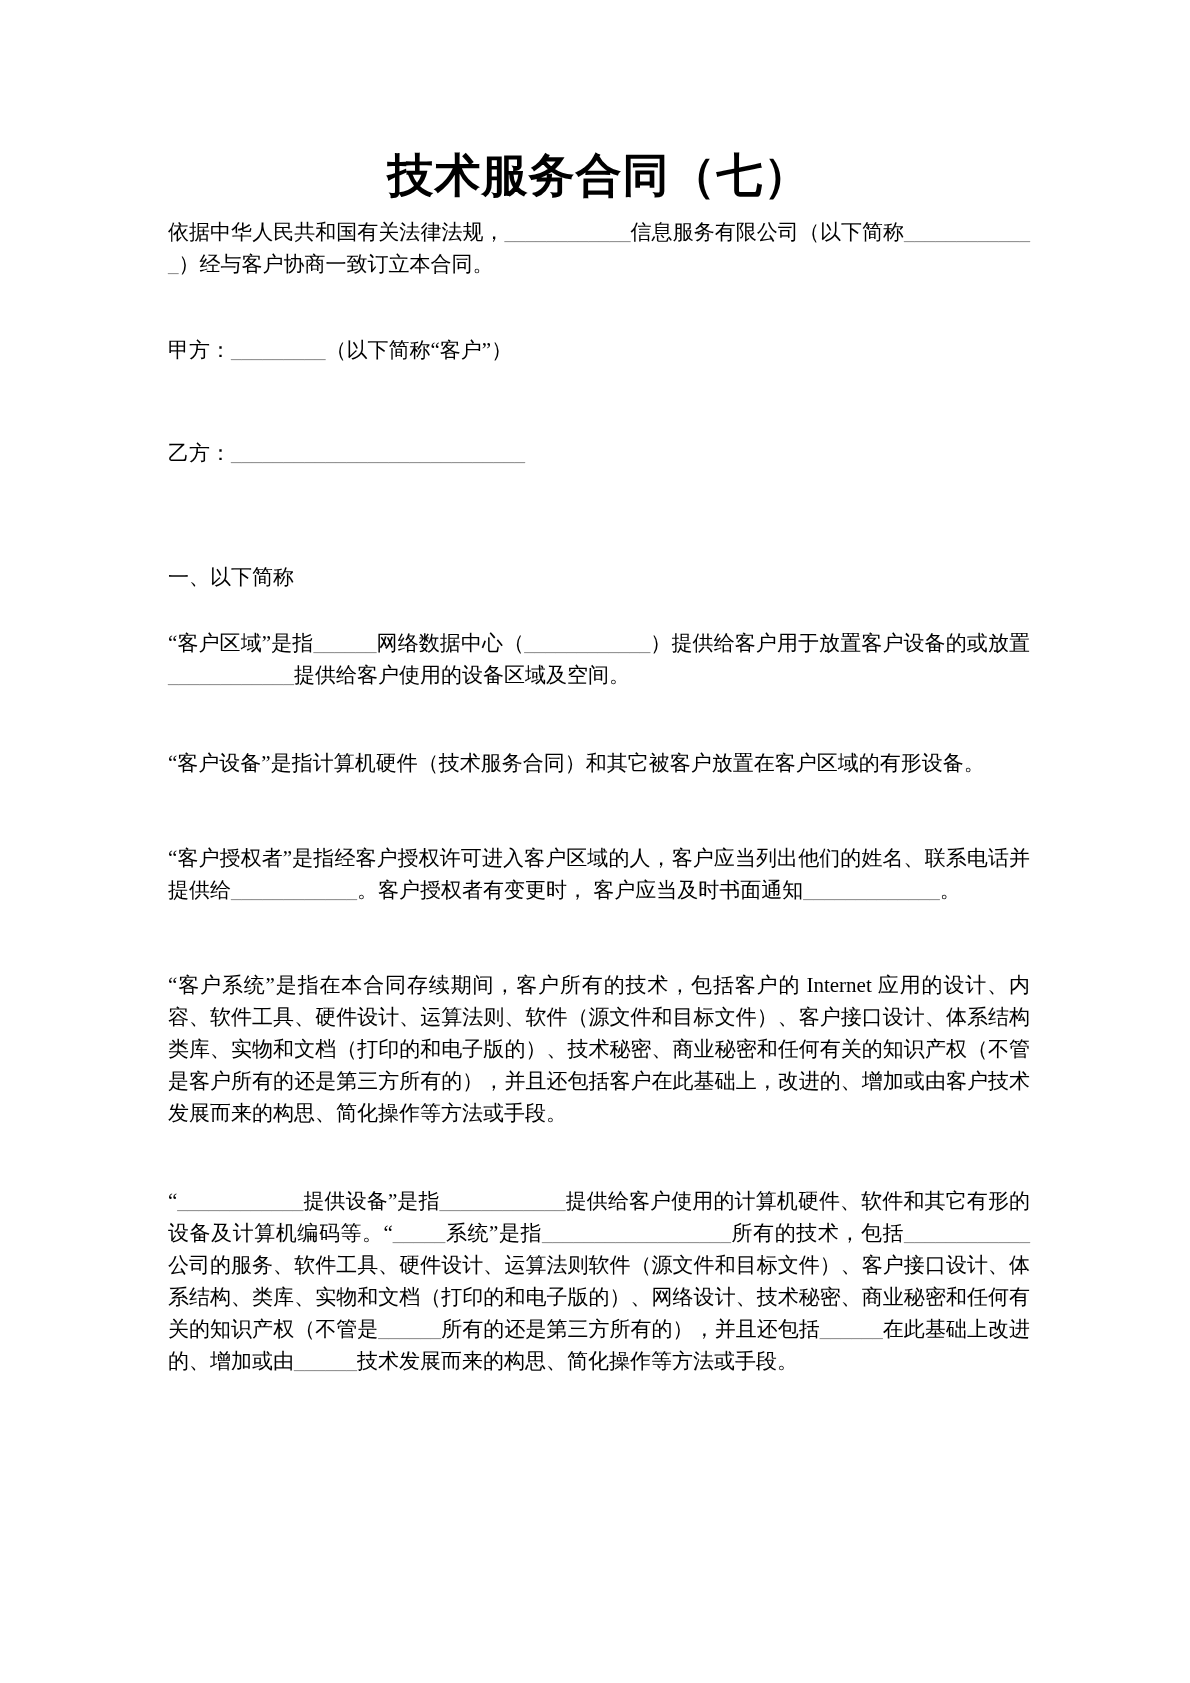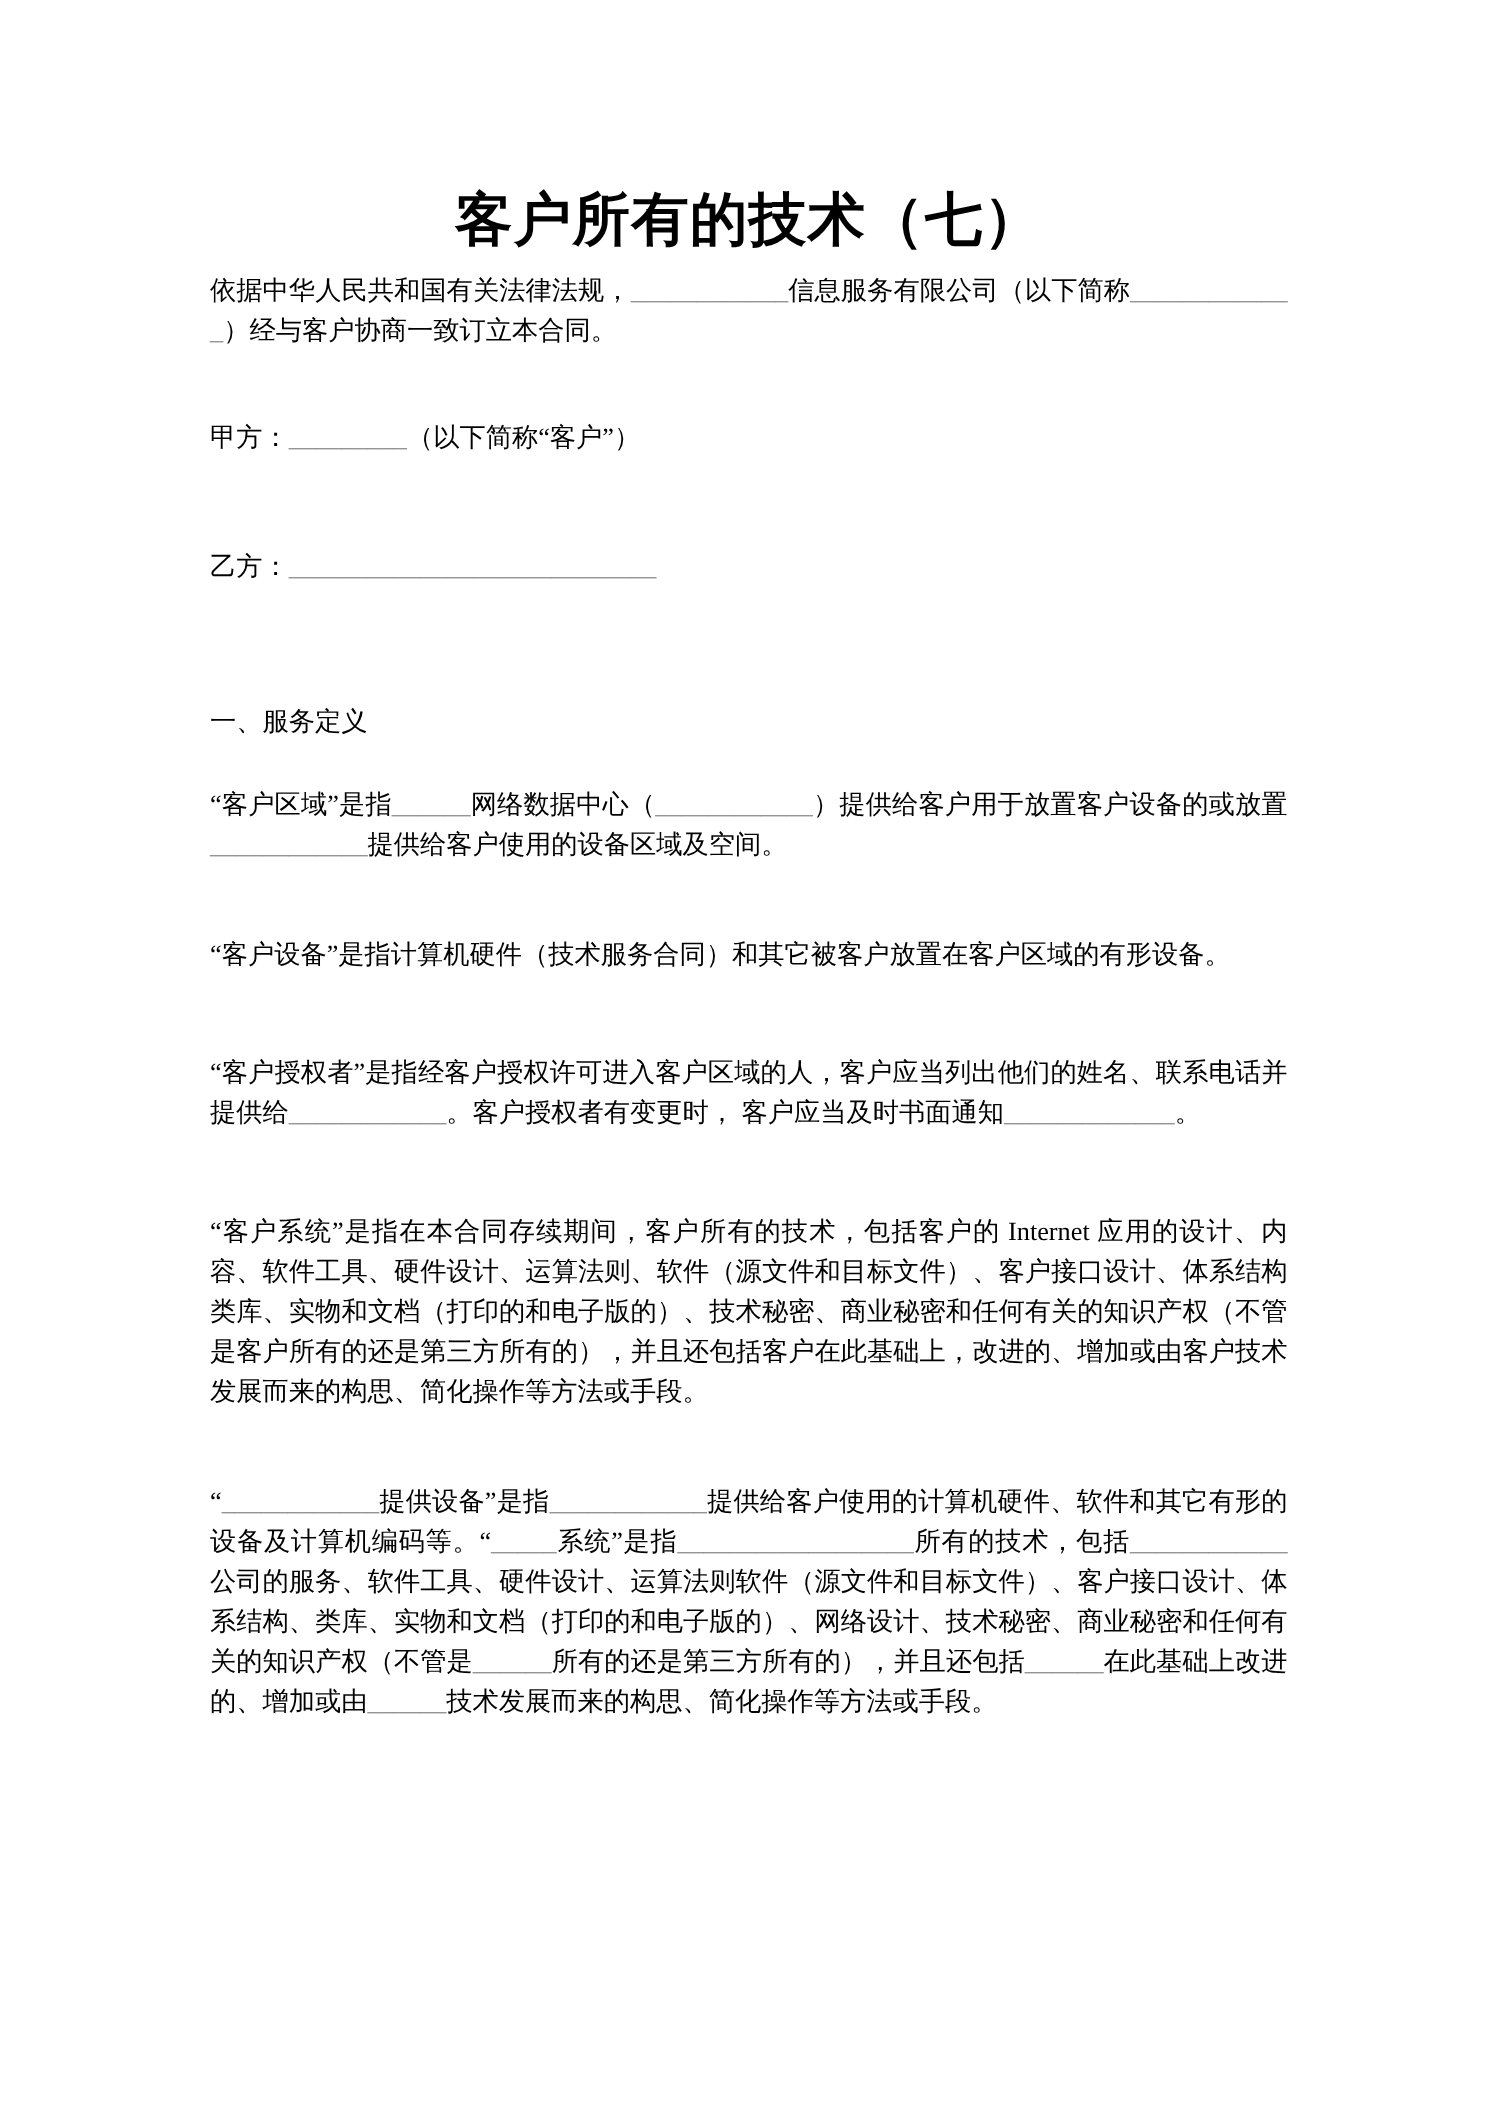--- a/index.html
+++ b/index.html
@@ -49,29 +49,29 @@
   .para-def2 { margin-top: 63px; }
   .para-def3 { margin-top: 63px; }
   .para-def4 { margin-top: 56px; }
   .blank { color: #8f8f8f; font-style: italic; }
 </style>
 </head>
 <body>
 
 <div class="page">
 
-  <h1 class="doc-title">客户所有的技术（七）</h1>
+  <h1 class="doc-title">技术服务合同（七）</h1>
 
   <p class="para para-intro">依据中华人民共和国有关法律法规，<span class="blank">____________</span>信息服务有限公司（以下简称<span class="blank">_____________</span>）经与客户协商一致订立本合同。</p>
 
   <p class="para para-party-a">甲方：<span class="blank">_________</span>（以下简称“客户”）</p>
 
   <p class="para para-party-b">乙方：<span class="blank">____________________________</span></p>
 
-  <h2 class="section-heading">一、服务定义</h2>
+  <h2 class="section-heading">一、以下简称</h2>
 
   <p class="para para-def0">“客户区域”是指<span class="blank">______</span>网络数据中心（<span class="blank">____________</span>）提供给客户用于放置客户设备的或放置<span class="blank">____________</span>提供给客户使用的设备区域及空间。</p>
 
   <p class="para para-def1">“客户设备”是指计算机硬件（技术服务合同）和其它被客户放置在客户区域的有形设备。</p>
 
   <p class="para para-def2">“客户授权者”是指经客户授权许可进入客户区域的人，客户应当列出他们的姓名、联系电话并提供给<span class="blank">____________</span>。客户授权者有变更时， 客户应当及时书面通知<span class="blank">_____________</span>。</p>
 
   <p class="para para-def3">“客户系统”是指在本合同存续期间，客户所有的技术，包括客户的 Internet 应用的设计、内容、软件工具、硬件设计、运算法则、软件（源文件和目标文件）、客户接口设计、体系结构类库、实物和文档（打印的和电子版的）、技术秘密、商业秘密和任何有关的知识产权（不管是客户所有的还是第三方所有的），并且还包括客户在此基础上，改进的、增加或由客户技术发展而来的构思、简化操作等方法或手段。</p>
 
   <p class="para para-def4">“<span class="blank">____________</span>提供设备”是指<span class="blank">____________</span>提供给客户使用的计算机硬件、软件和其它有形的设备及计算机编码等。“<span class="blank">_____</span>系统”是指<span class="blank">__________________</span>所有的技术，包括<span class="blank">____________</span>公司的服务、软件工具、硬件设计、运算法则软件（源文件和目标文件）、客户接口设计、体系结构、类库、实物和文档（打印的和电子版的）、网络设计、技术秘密、商业秘密和任何有关的知识产权（不管是<span class="blank">______</span>所有的还是第三方所有的），并且还包括<span class="blank">______</span>在此基础上改进的、增加或由<span class="blank">______</span>技术发展而来的构思、简化操作等方法或手段。</p>

